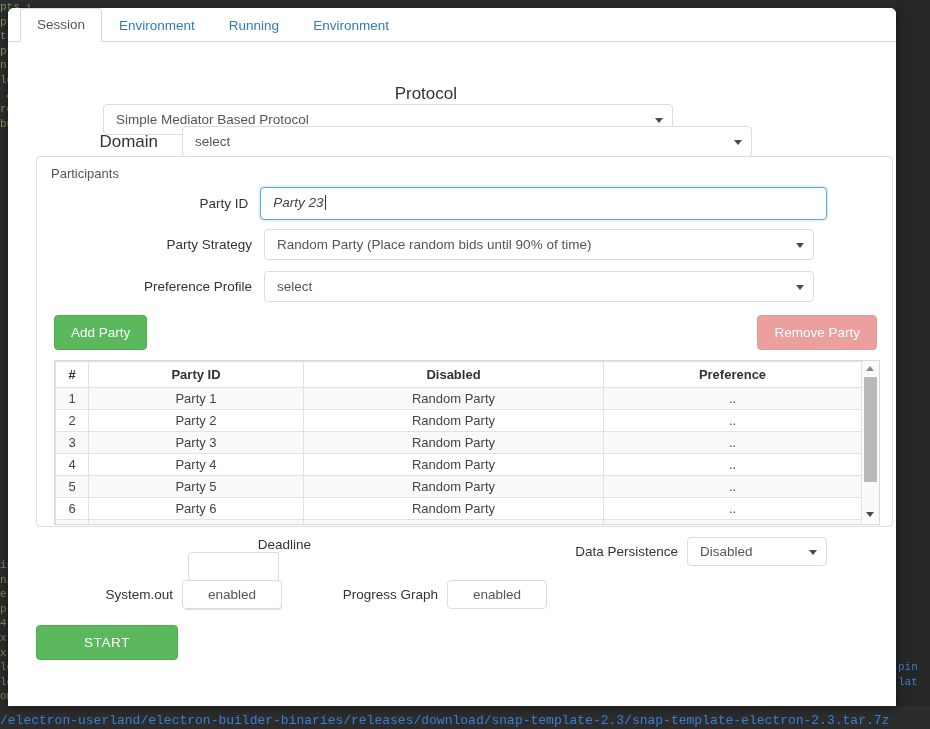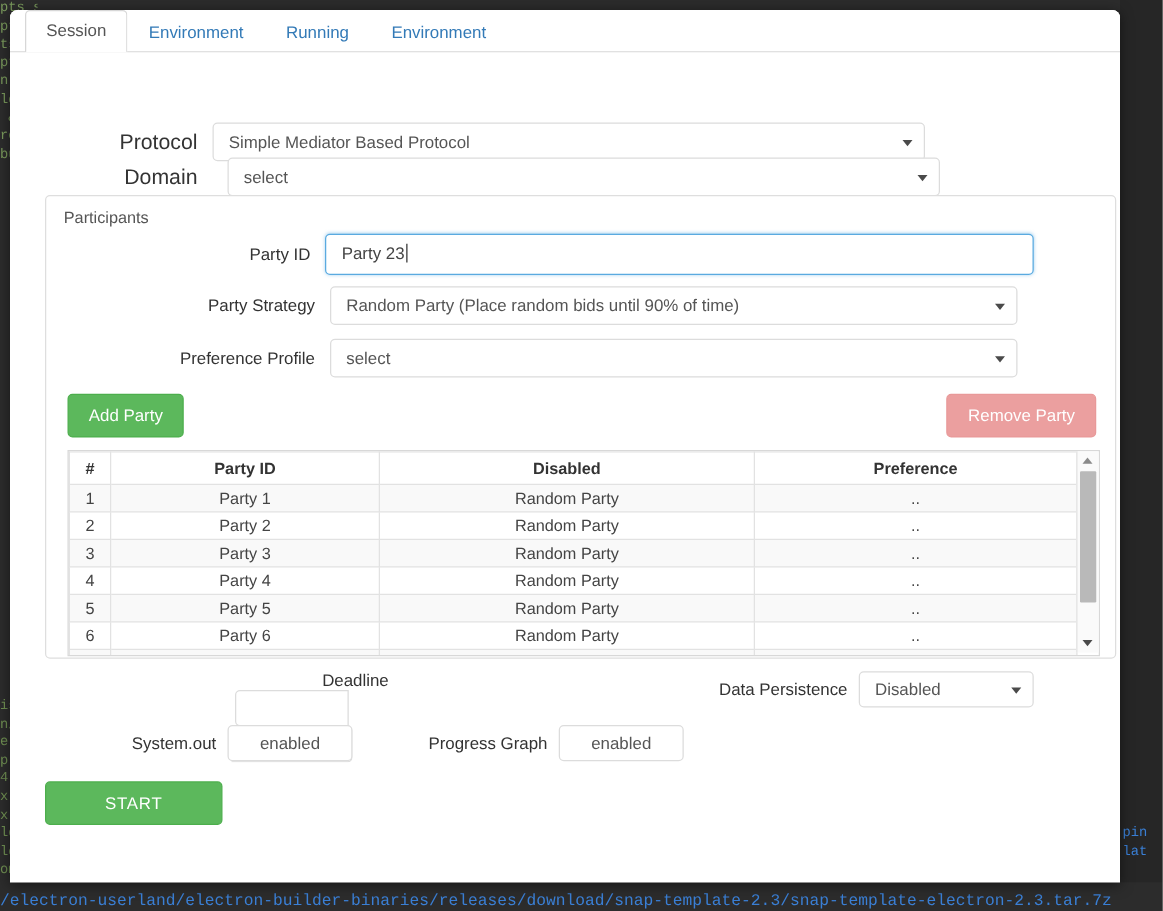--- a/index.html
+++ b/index.html
@@ -95,21 +95,21 @@
     position:relative;height:30px;line-height:28px;padding:0 44px 0 12px;
     cursor:pointer;white-space:nowrap;overflow:hidden;
   }
   .select .arw{
     position:absolute;right:9px;top:50%;margin-top:-2px;
     width:0;height:0;border-left:4.5px solid transparent;border-right:4.5px solid transparent;
     border-top:5px solid #4a4a4a;
   }
 
   
-  #r-protocol{position:absolute;left:0;top:56px;width:760px;}
+  #r-protocol{position:absolute;left:0;top:42px;width:760px;flex-direction:column;}
   #r-domain{position:absolute;left:0;top:84px;width:760px;gap:12px;}
   #r-protocol .lbl,#r-domain .lbl{width:150px;padding-right:12px;}
   #r-protocol .select,#r-domain .select{width:570px;height:31px;line-height:29px;}
 
   
   #participants{
     position:absolute;left:28px;top:114px;width:855px;height:369px;
     border:1px solid #dedede;border-radius:4px;background:#fff;
   }
   #participants .legend{
@@ -120,20 +120,21 @@
   #r-partyid{left:0;top:30px;width:790px;}
   #r-strategy{left:0;top:72px;width:790px;}
   #r-profile{left:0;top:114px;width:790px;}
 
   #party-id-input{
     width:550px;height:31px;line-height:29px;padding:0 12px;
     border:1px solid #5aaae0;border-radius:4px;
     box-shadow:0 0 3px rgba(90,170,224,.55);
     font-size:13.5px;color:#444;background:#fff;
     position:relative;
+    font-style:italic;
   }
   #party-id-input .caret{
     display:inline-block;width:1px;height:15px;background:#333;
     vertical-align:-3px;margin-left:1px;
   }
   #r-strategy .select,#r-profile .select{width:550px;height:31px;line-height:29px;}
 
   #btn-add{
     position:absolute;left:17px;top:158px;
     background:#5cb85c;border:1px solid #4cae4c;border-radius:4px;

